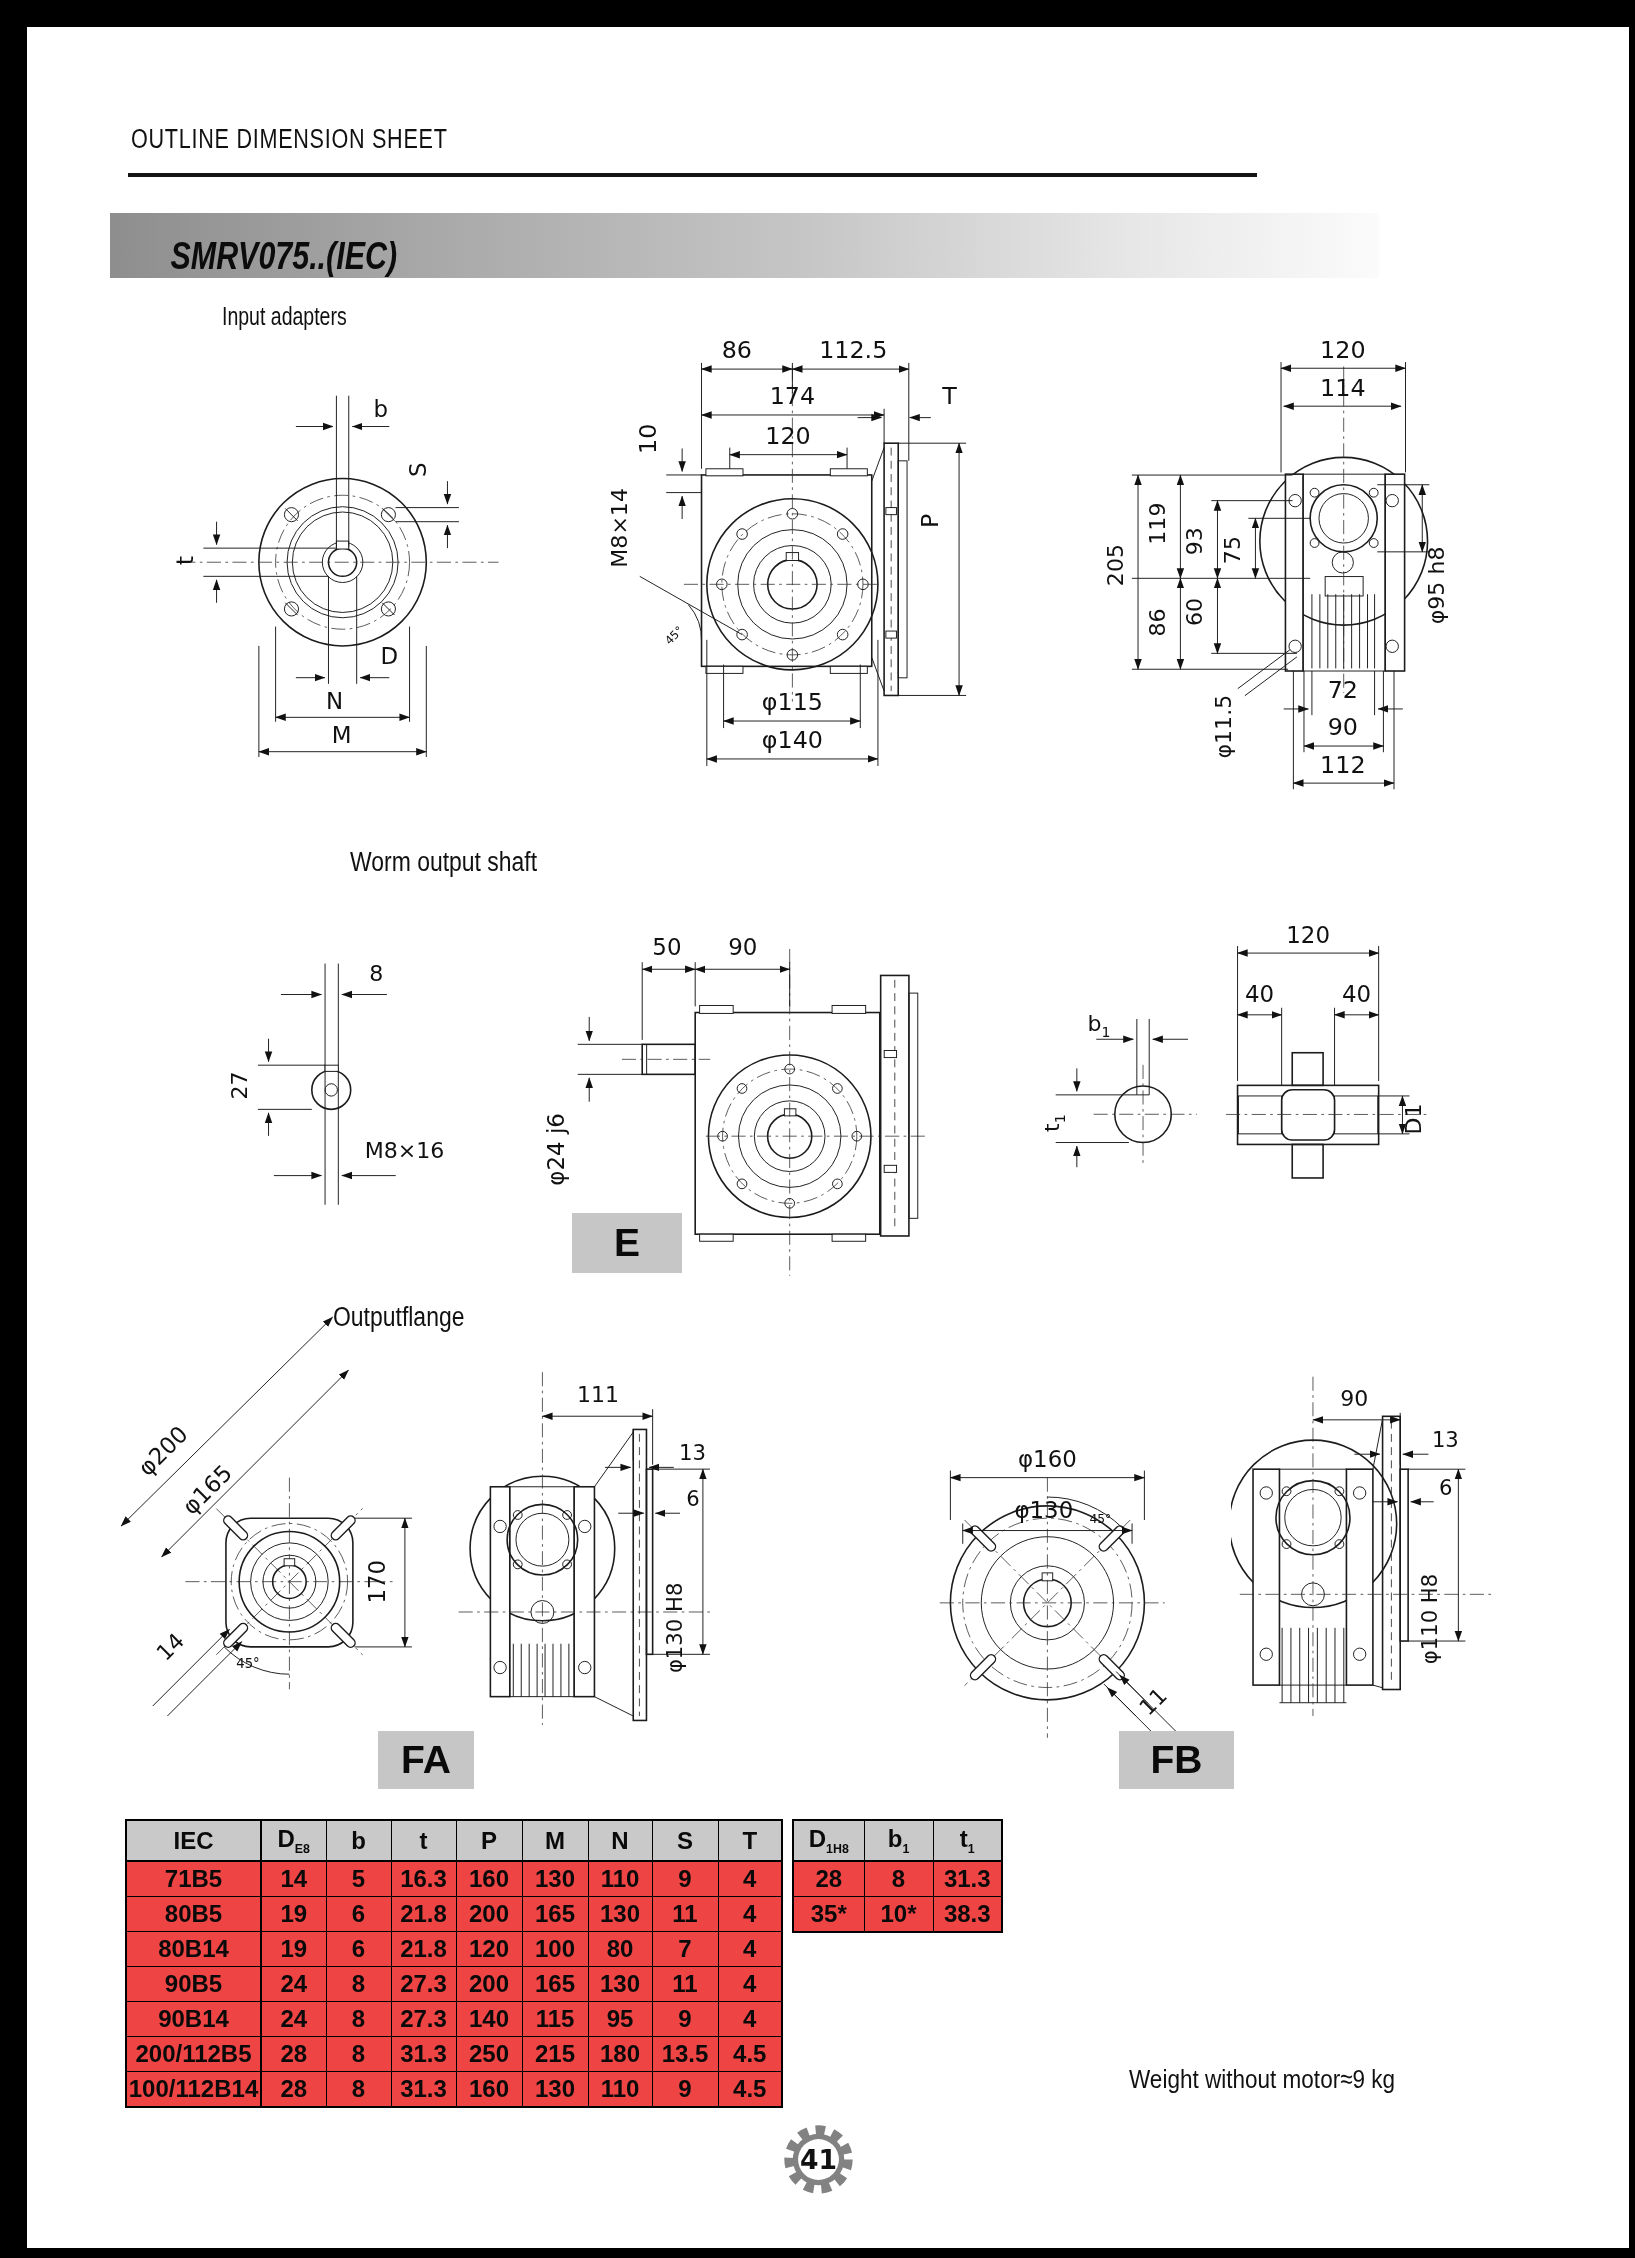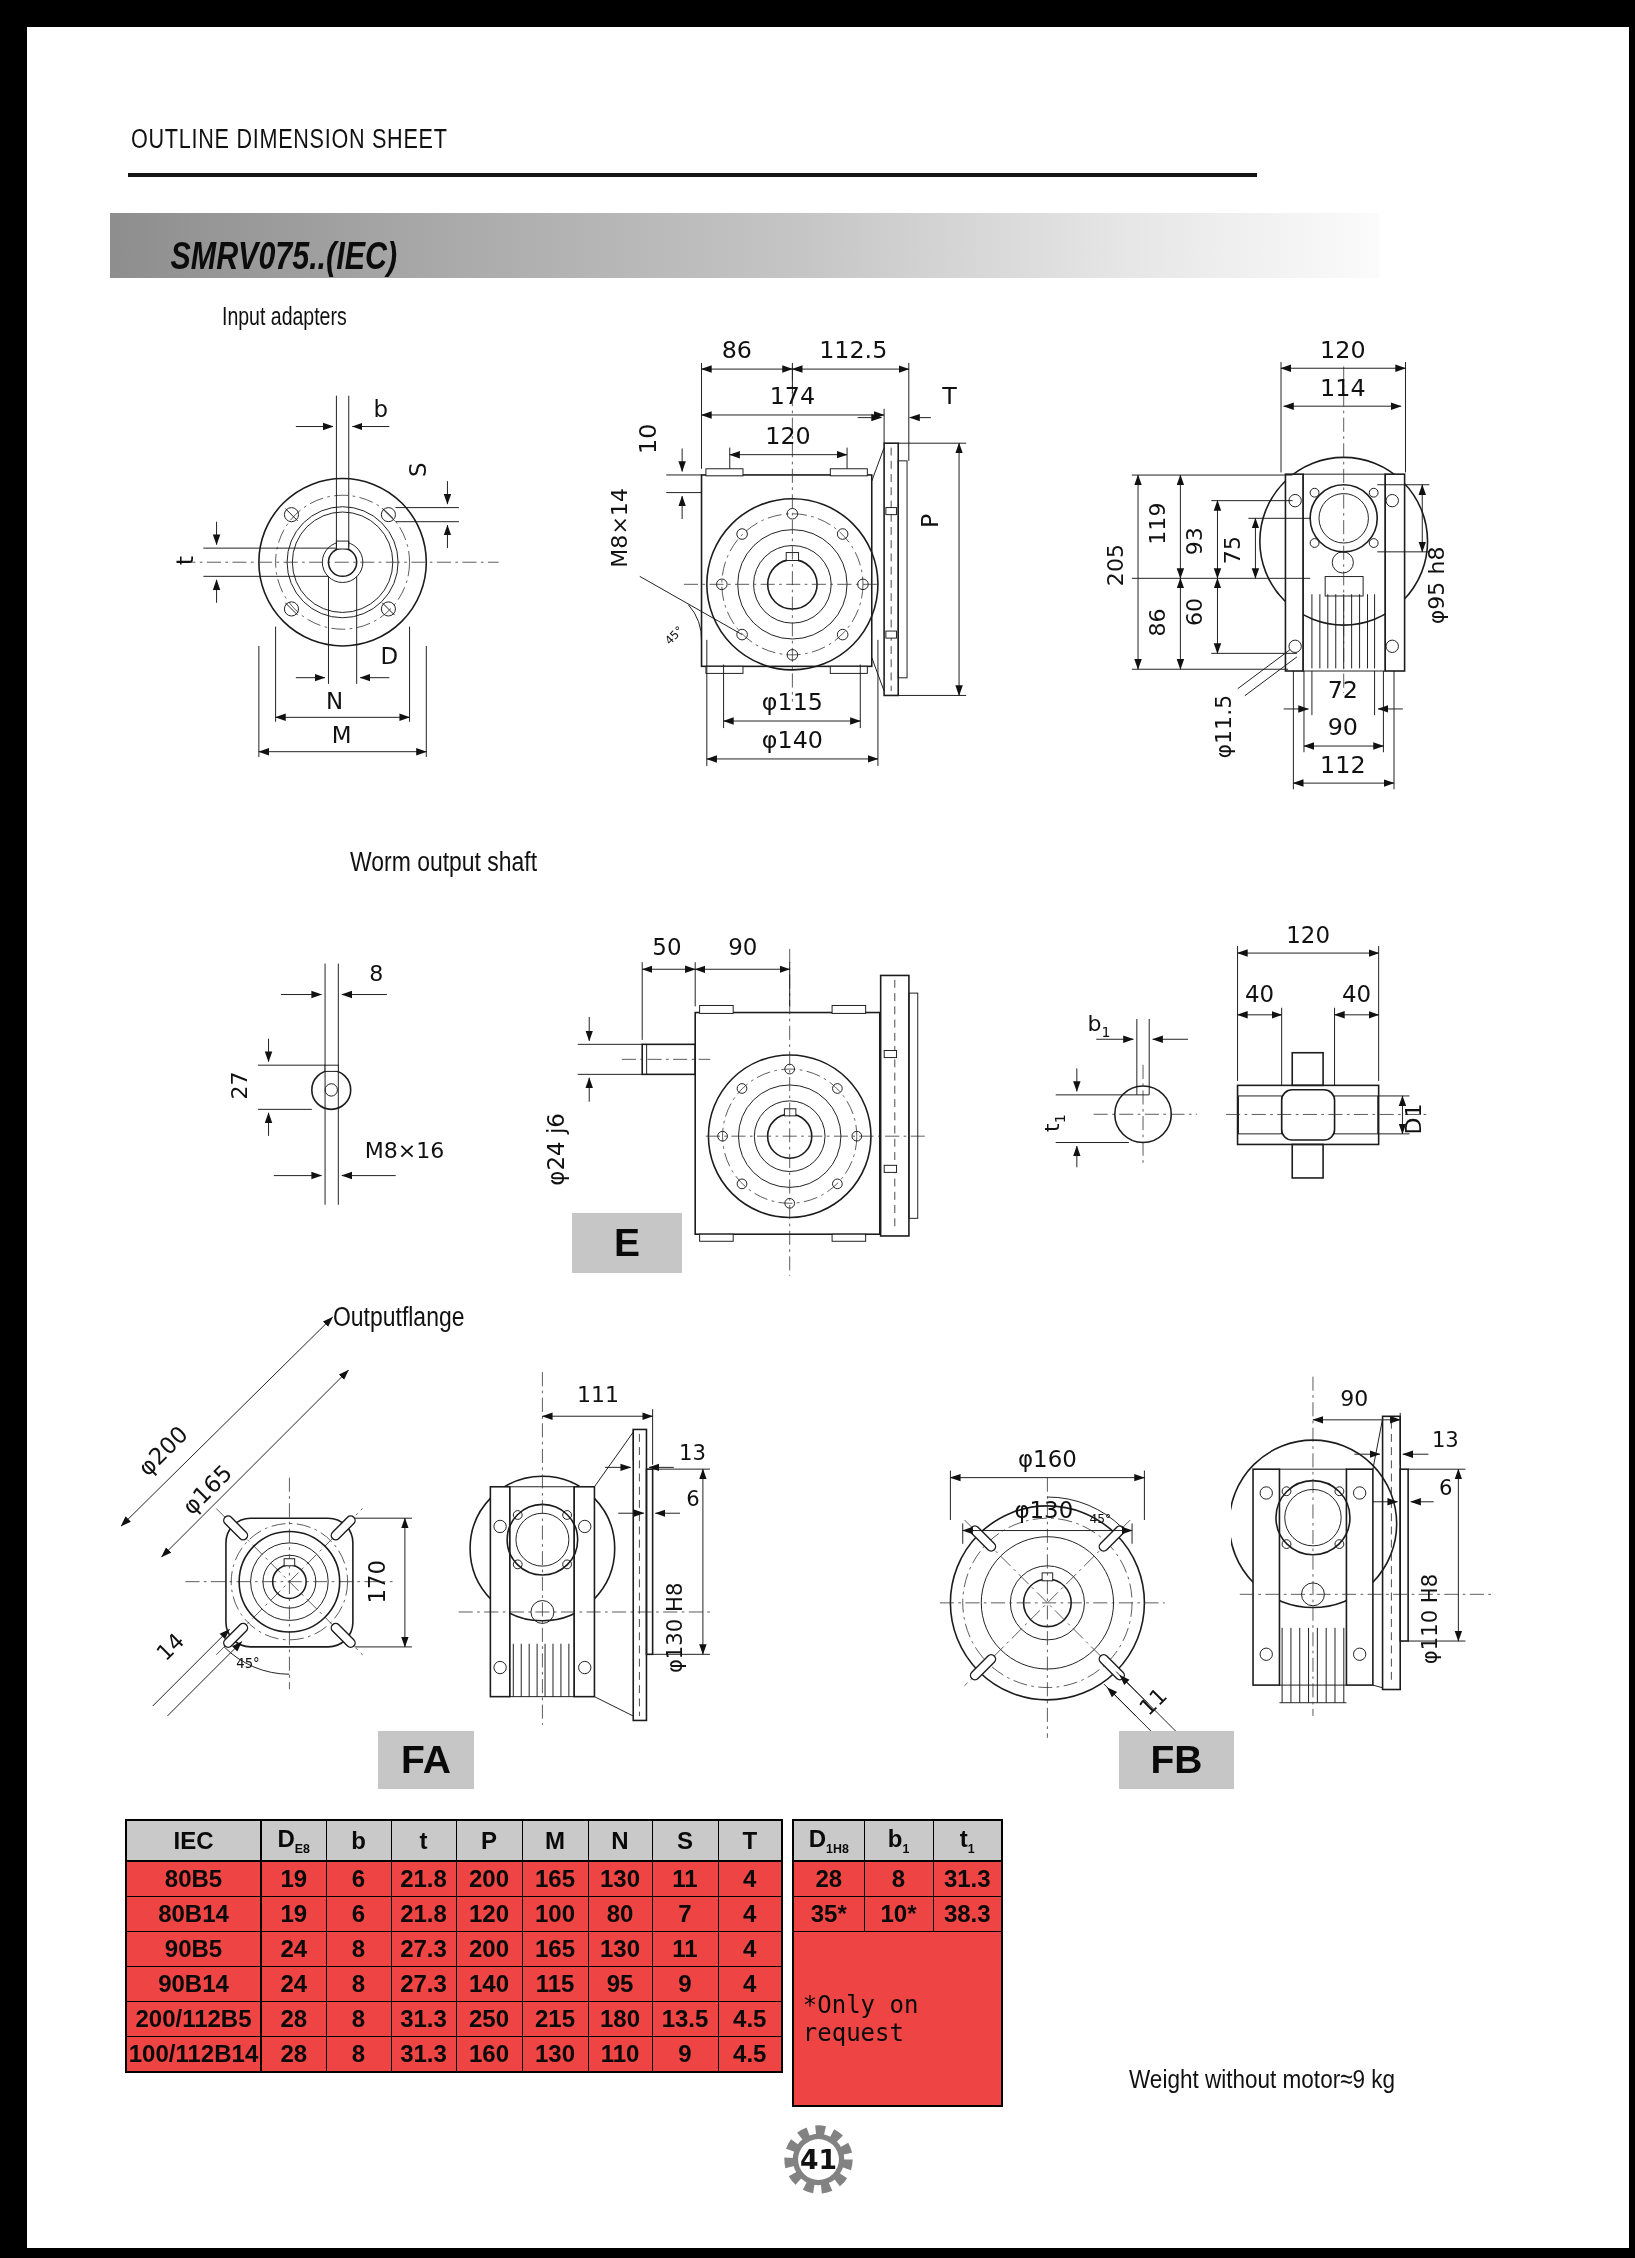--- a/index.html
+++ b/index.html
@@ -681,20 +681,31 @@
         <th>t</th>
         <th>P</th>
         <th>M</th>
         <th>N</th>
         <th>S</th>
         <th>T</th>
       </tr>
     </thead>
     <tbody>
       <tr>
+          <td class="thickr">71B5</td>
+          <td>14</td>
+          <td>5</td>
+          <td>16.3</td>
+          <td>160</td>
+          <td>130</td>
+          <td>110</td>
+          <td>9</td>
+          <td>4</td>
+        </tr>
+      <tr>
           <td class="thickr">80B5</td>
           <td>19</td>
           <td>6</td>
           <td>21.8</td>
           <td>200</td>
           <td>165</td>
           <td>130</td>
           <td>11</td>
           <td>4</td>
         </tr>
@@ -773,23 +784,20 @@
       <tr>
           <td>28</td>
           <td>8</td>
           <td>31.3</td>
         </tr>
       <tr>
           <td>35*</td>
           <td>10*</td>
           <td>38.3</td>
         </tr>
-      <tr>
-          <td colspan="3" class="note-cell" style="height:173px">*Only on request</td>
-        </tr>
     </tbody>
   </table>
 
   <div class="abs weight" style="left:1129px;top:2064px">Weight without motor≈9 kg</div>
 
   <svg class="abs" style="left:783px;top:2124px" width="71" height="71" viewBox="0 0 80 80">
     <circle cx="40" cy="40" r="33" fill="none" stroke="#828282" stroke-width="11" stroke-dasharray="10.5 8.5"></circle>
     <circle cx="40" cy="40" r="29" fill="#828282"></circle>
     <circle cx="40" cy="40" r="23" fill="#fff"></circle>
     <text x="40" y="51" font-size="30" font-weight="bold" text-anchor="middle">41</text>

